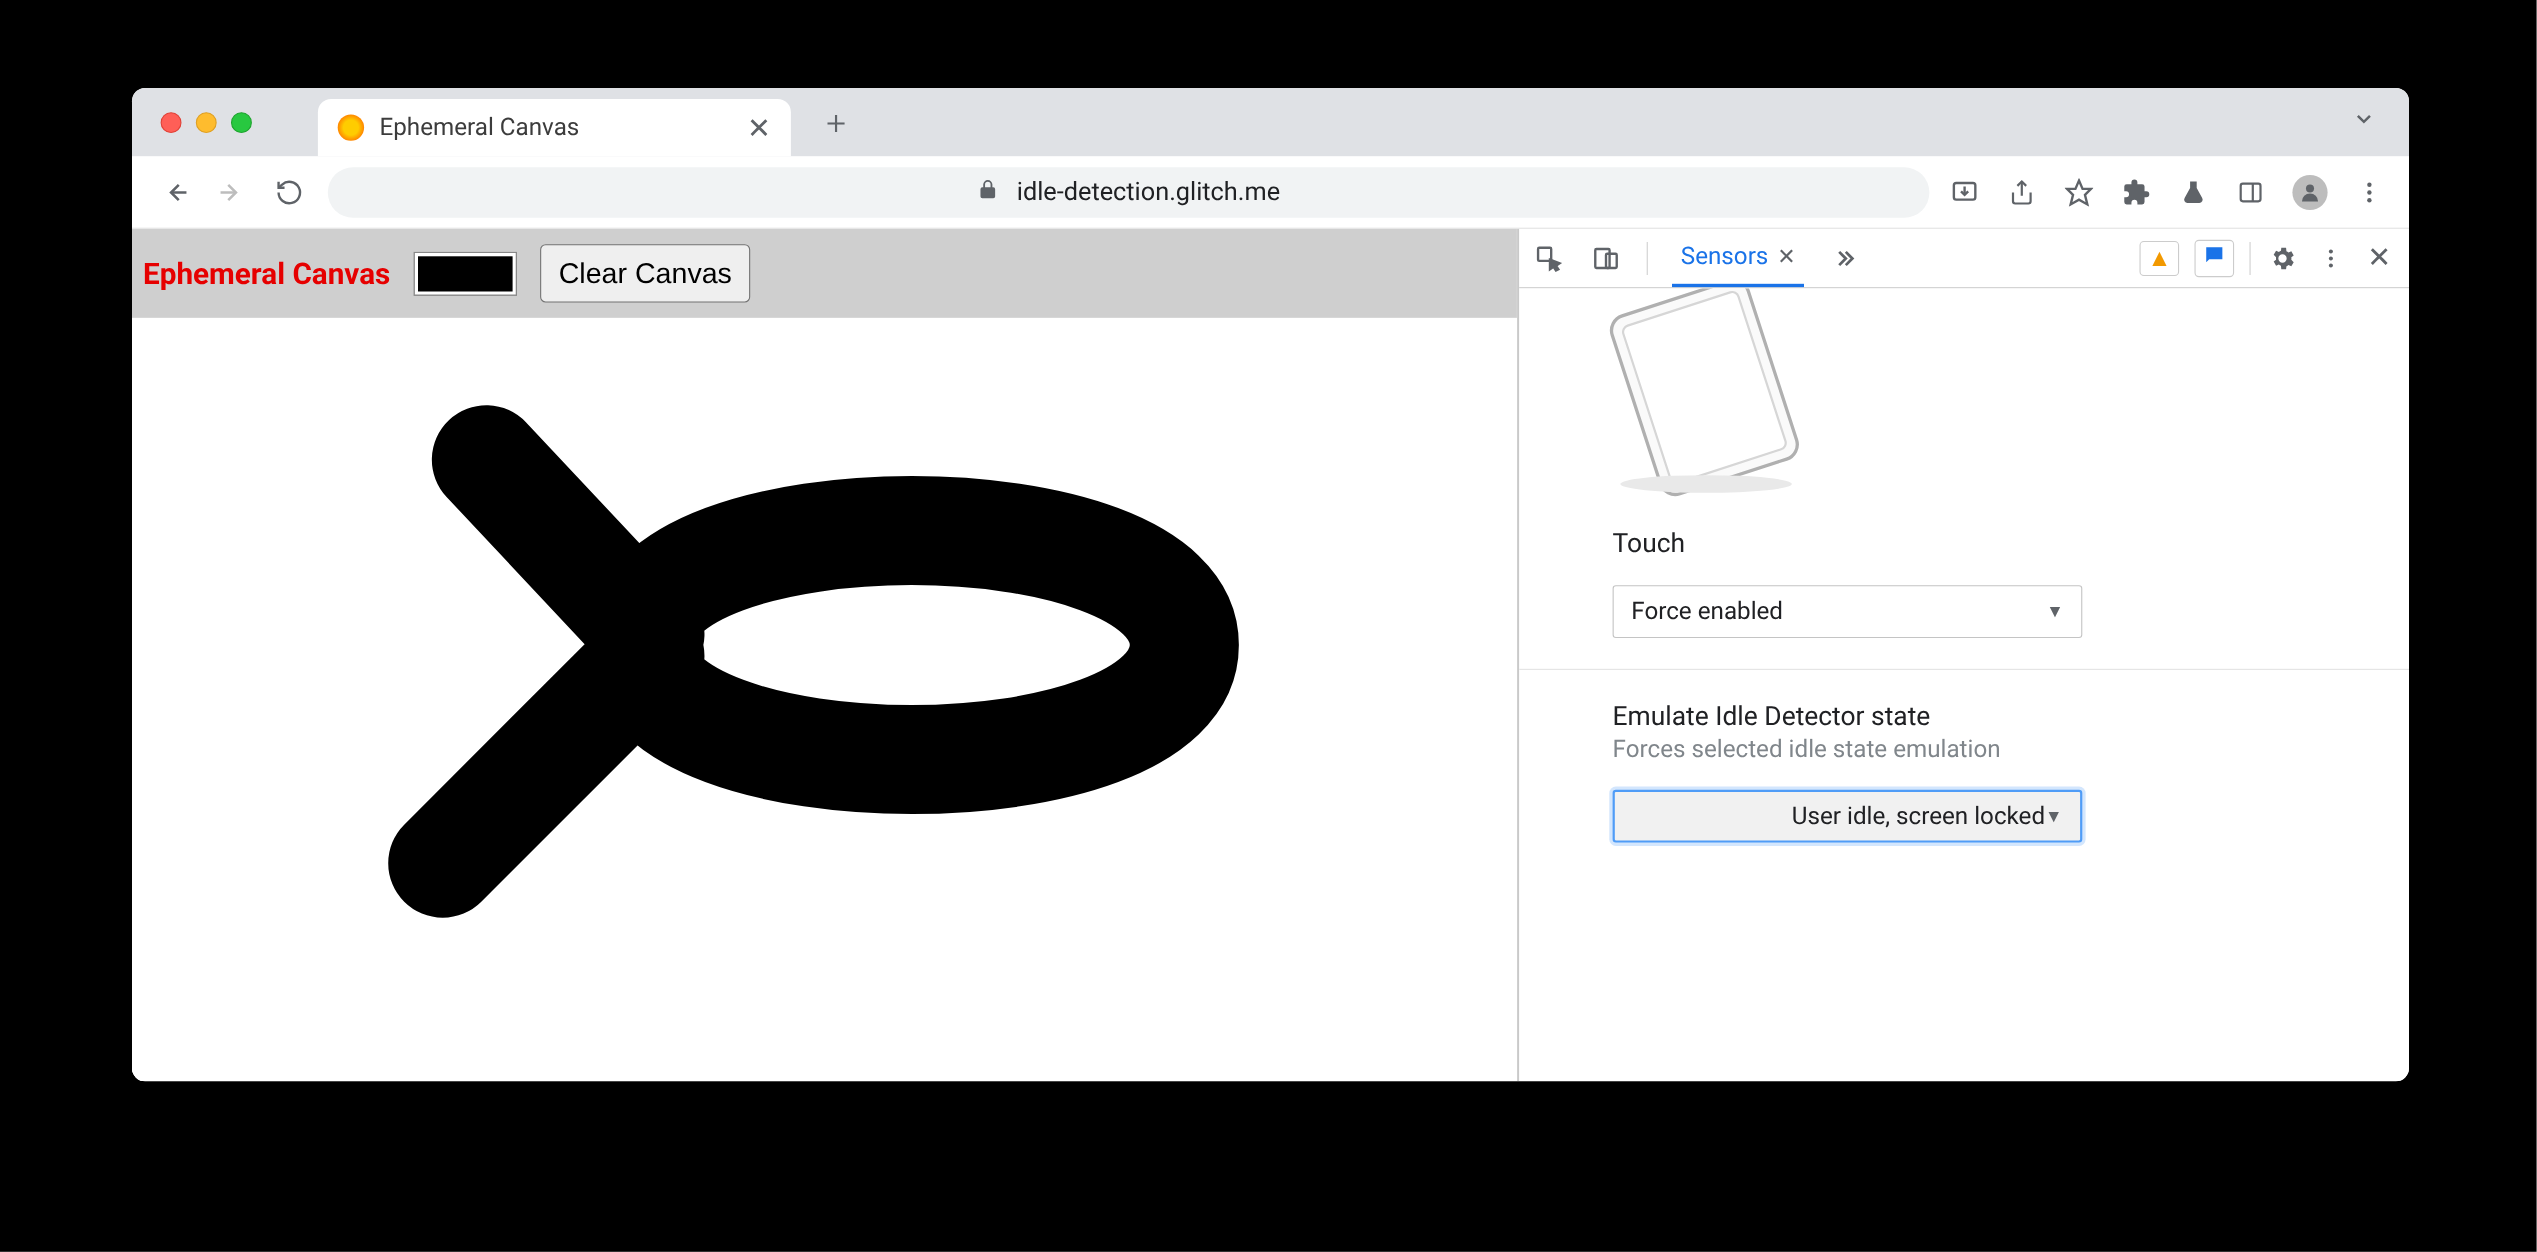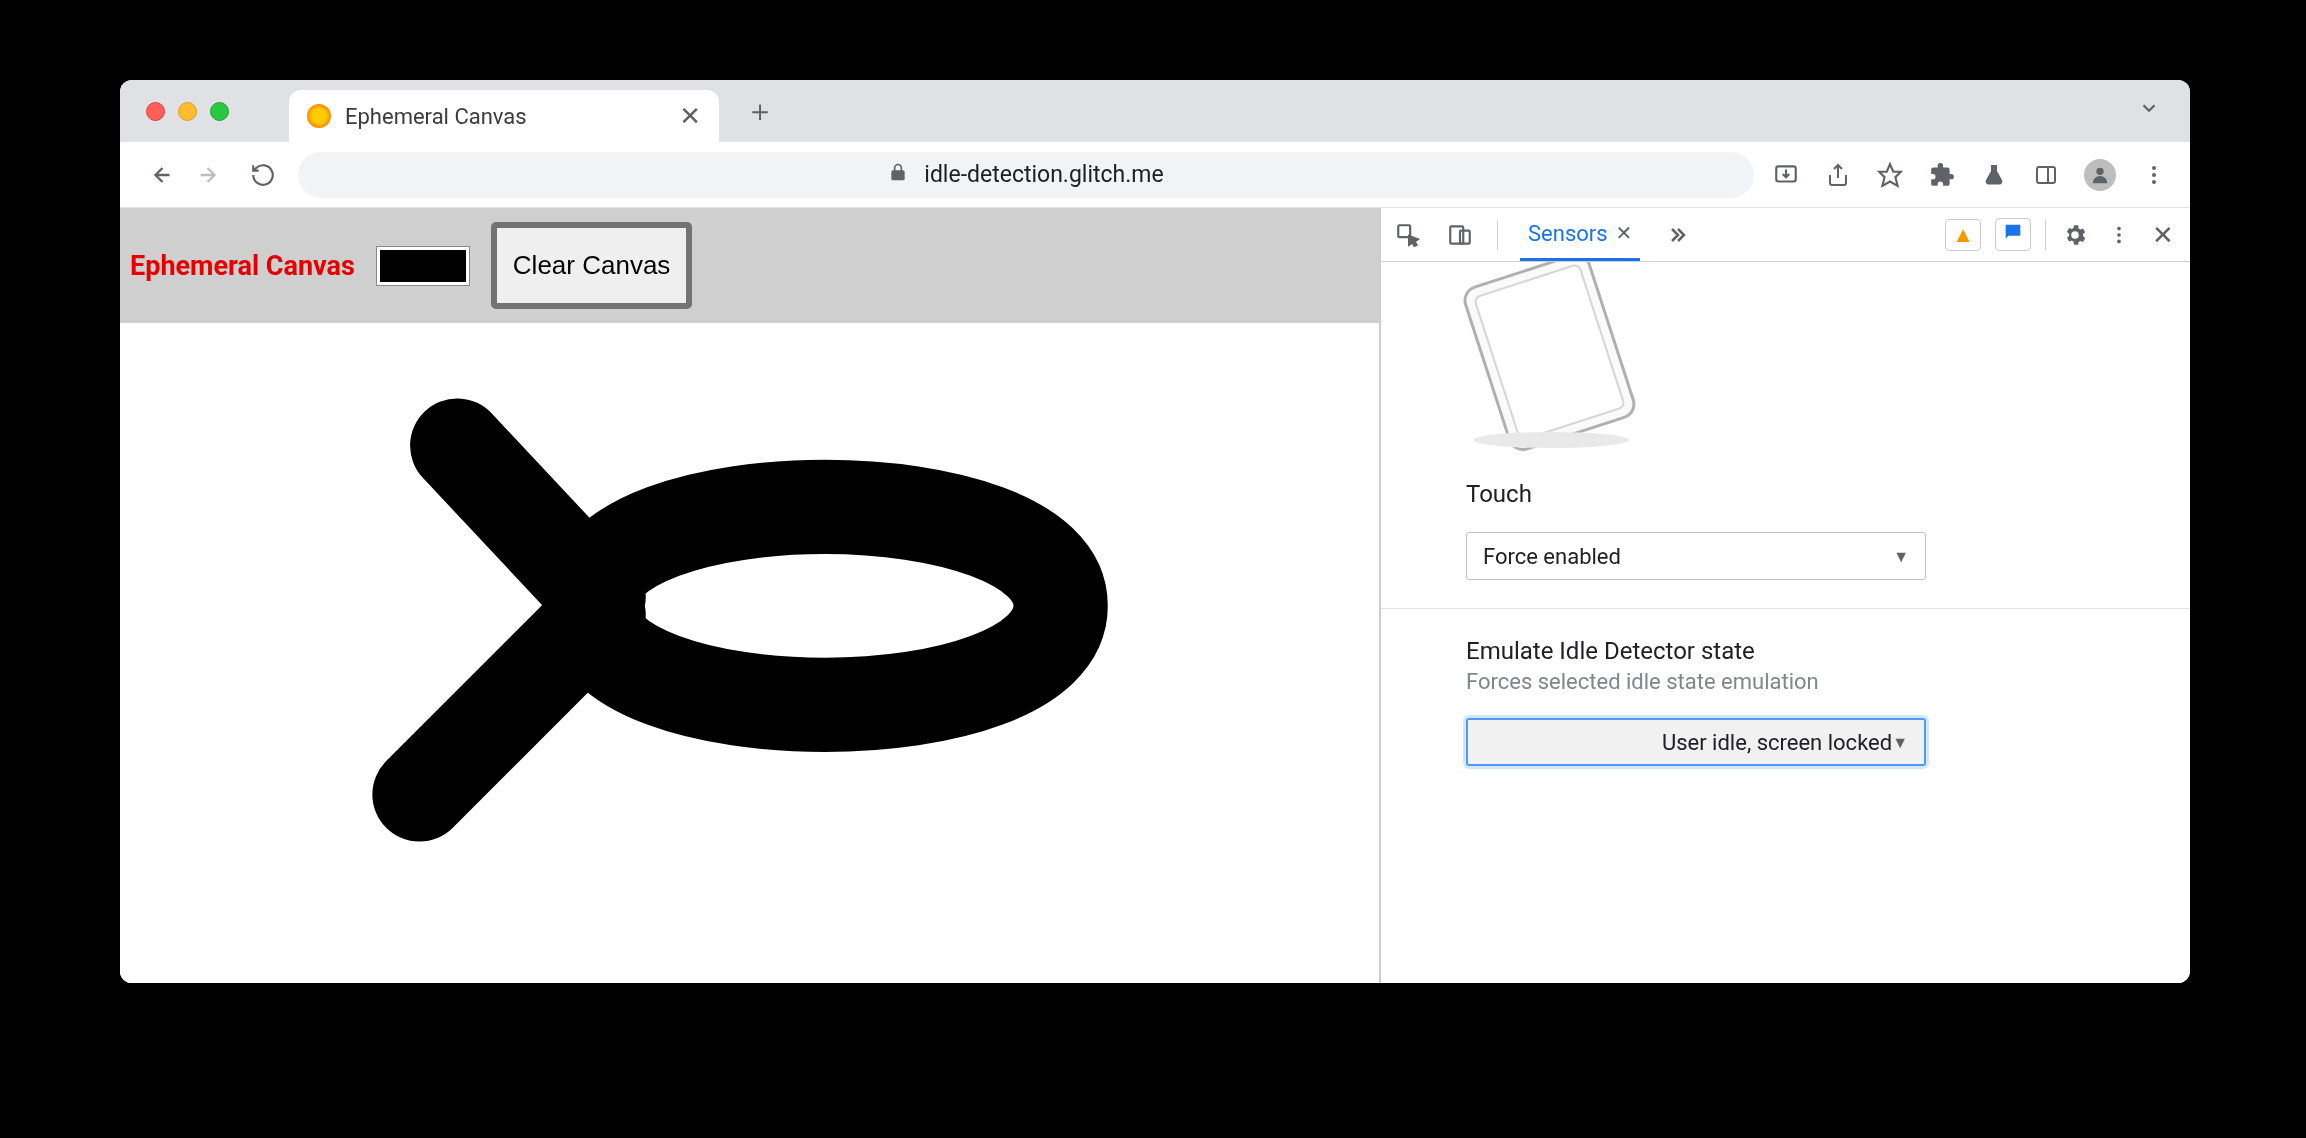--- a/index.html
+++ b/index.html
@@ -92,23 +92,23 @@
     padding: 14px 10px;
     display:flex;
     align-items:center;
     gap:22px;
     font-size:27px;
   }
   .page-title { font-weight:700; color:#e60000; }
   .color-swatch { width:92px; height:38px; background:#000; border:3px solid #fff; outline:1px solid #888; }
   .clear-btn {
     background:#efefef;
-    border:6px solid #737373;
+    border:1px solid #737373;
     border-radius:5px;
-    padding:22px 16px;
+    padding:10px 16px;
     font-size:26px;
     cursor:pointer;
   }
   .eph-check { display:flex; align-items:center; gap:8px; font-size:27px; color:#000; }
   .eph-check input { width:22px;height:22px; accent-color:#1a73e8; }
   .alarm { display:inline-block; width:26px; height:26px; background:#e53935; border-radius:5px; position:relative; }
   .alarm::before { content:"✱"; position:absolute; inset:0; color:#fff; font-size:18px; text-align:center; line-height:26px; }
   .canvas {
     flex:1;
     background:#fff;
@@ -142,21 +142,21 @@
   .tri-warn { color:#f29900; font-size:22px; }
   .msg-ic { color:#1a73e8; font-size:22px; }
   .dt-body { flex:1; overflow-y:auto; padding:0 0 26px 0; }
   .device-preview { display:flex; justify-content:flex-start; padding:0 0 0 50px; }
   .dt-section { padding:28px 56px 0 85px; border-top:1px solid #e3e3e3; margin-top:28px; }
   .dt-section.first { border-top:none; margin-top:0; padding-top:28px; }
   .sec-title { color:#202124; font-size:24px; }
   .sec-sub { color:#80868b; font-size:22px; margin-top:4px; }
   .dt-select {
     margin-top:24px;
-    width:460px;
+    width:427px;
     height:48px;
     border:1px solid #c4c4c4;
     border-radius:3px;
     background:#fff;
     display:flex;
     align-items:center;
     justify-content:space-between;
     padding:0 16px;
     font-size:22px;
     color:#202124;

